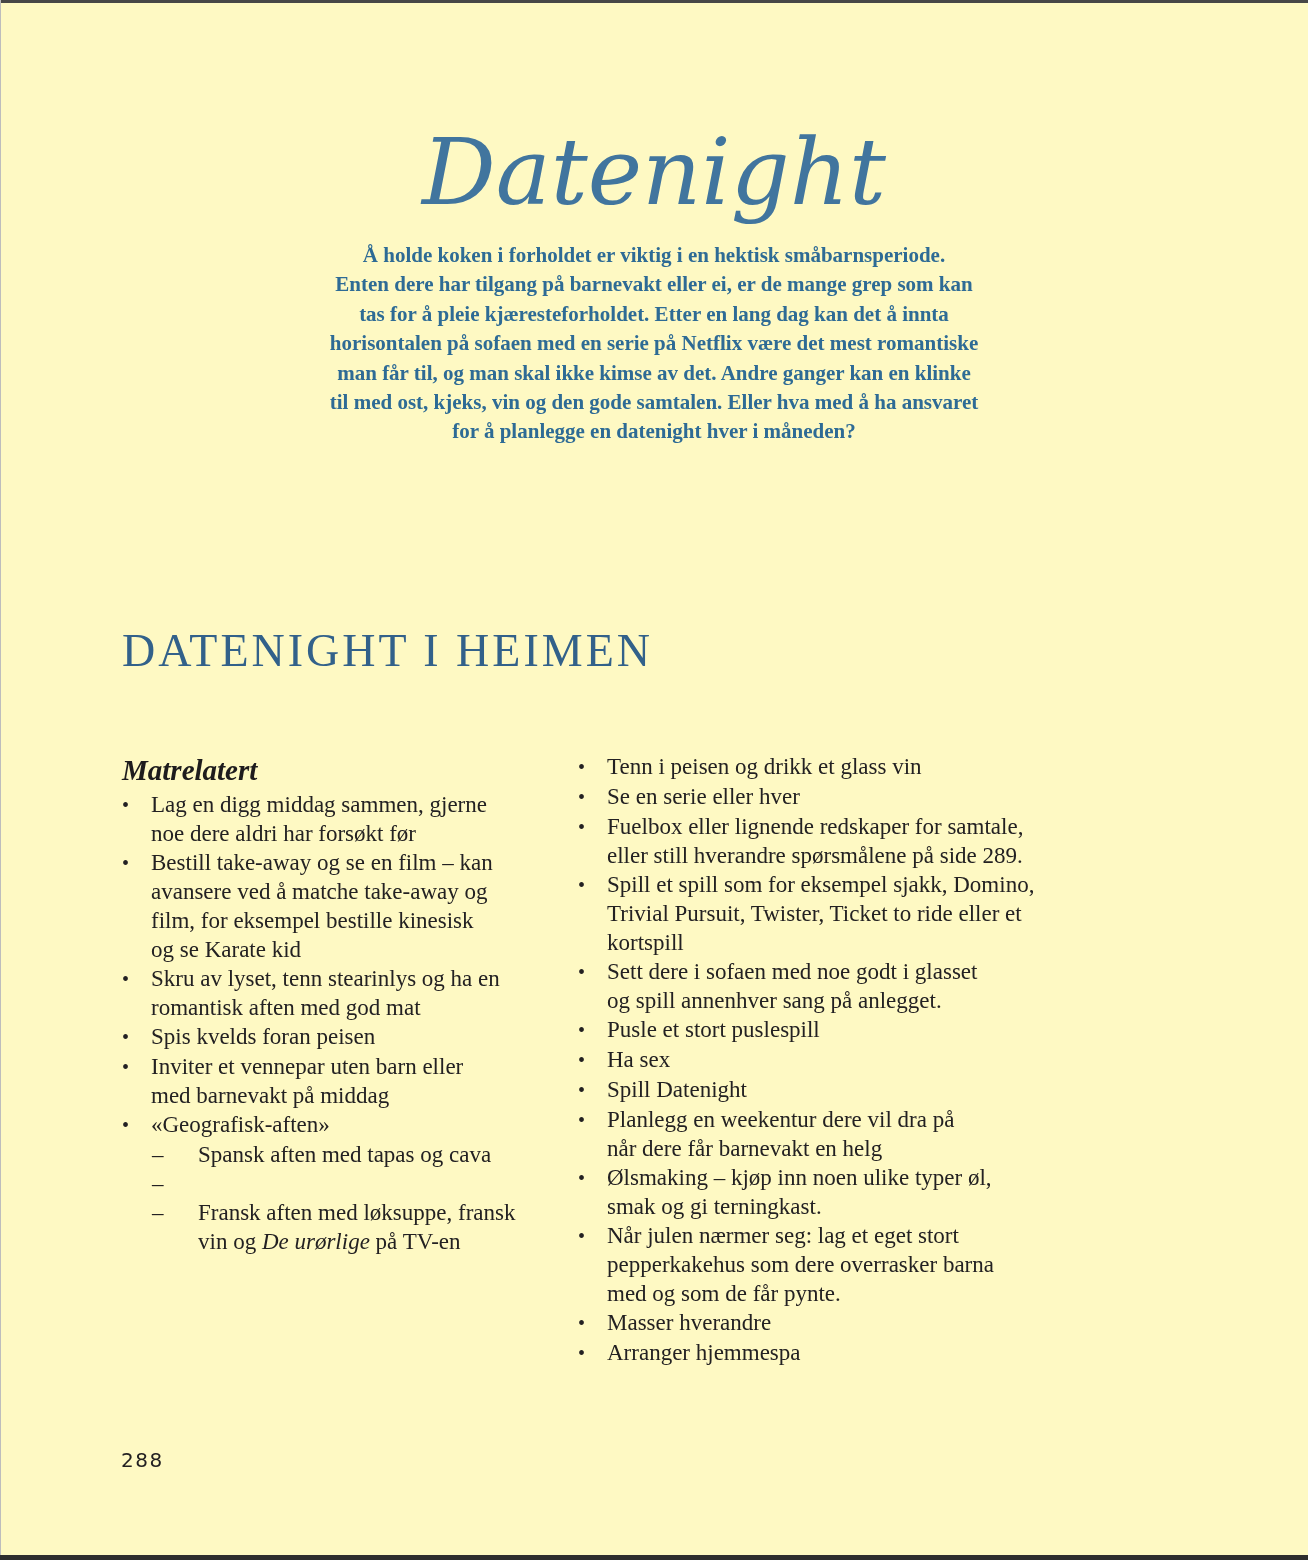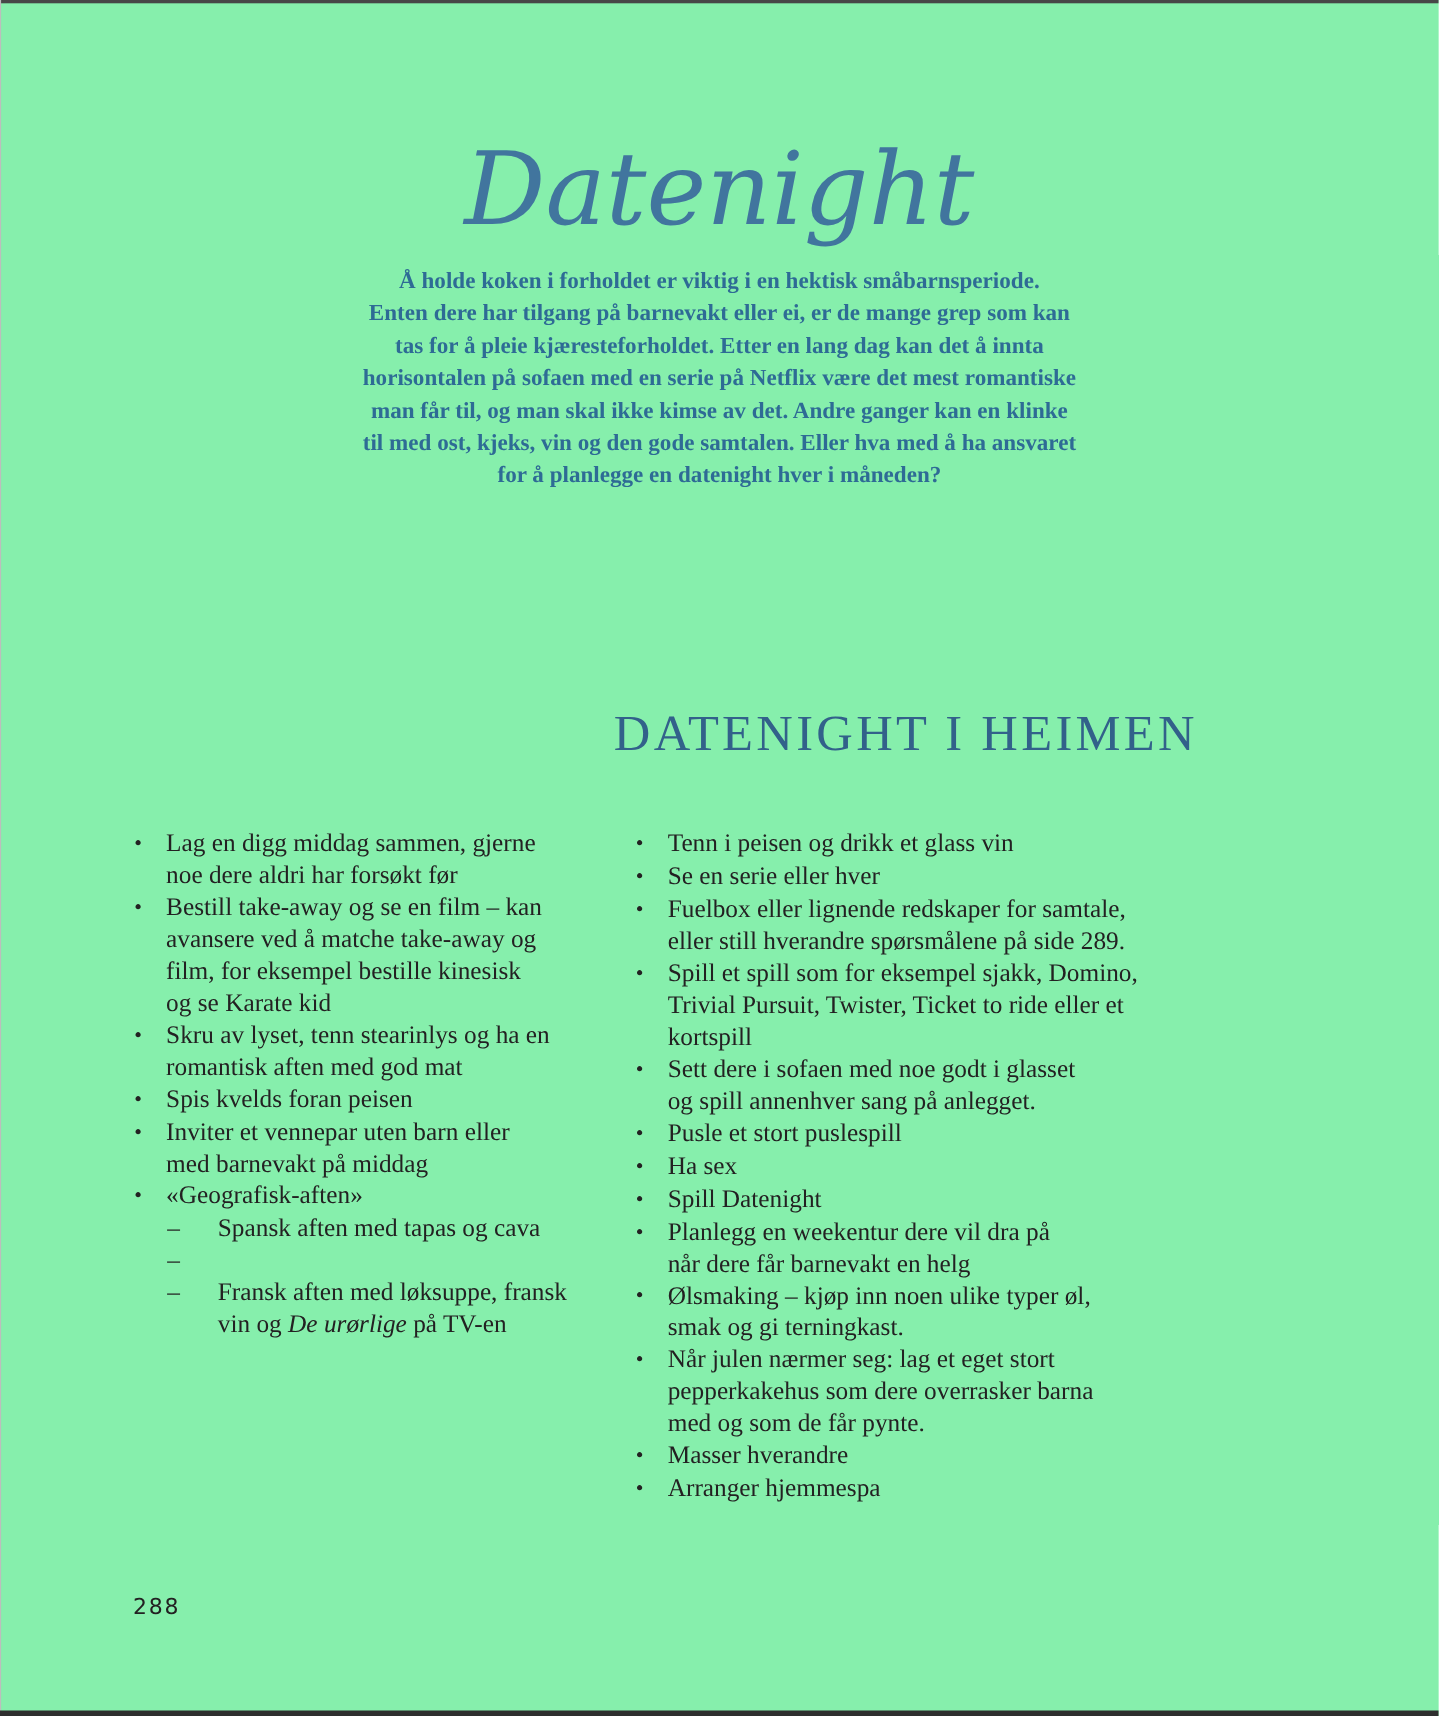--- a/index.html
+++ b/index.html
@@ -4,21 +4,21 @@
 <style>
   html, body {
     margin: 0;
     padding: 0;
     background: #ffffff;
   }
   .page {
     position: relative;
     width: 1308px;
     height: 1560px;
-    background: #86efac;
+    background: #fef9c3;
     overflow: hidden;
     font-family: "Liberation Serif", serif;
     color: #232122;
   }
   .edge-top {
     position: absolute; top: 0; left: 0; right: 0; height: 3px;
     background: #474747;
   }
   .edge-bottom {
     position: absolute; bottom: 0; left: 0; right: 0; height: 5px;
@@ -47,22 +47,22 @@
     text-align: center;
     font-weight: 700;
     font-size: 21px;
     line-height: 29.4px;
     color: #2e6b95;
     white-space: pre-line;
   }
   .section-heading {
     position: absolute;
     top: 628px; left: 122px; width: 951px;
-    margin: 16px;
-    text-align: right;
+    margin: 0;
+    text-align: left;
     font-weight: 400;
     font-size: 46px;
     line-height: 1.0;
     letter-spacing: 3px;
     color: #32618a;
   }
   .columns {
     position: absolute;
     top: 752px; left: 122px;
     display: flex;
@@ -114,20 +114,21 @@
 tas for å pleie kjæresteforholdet. Etter en lang dag kan det å innta
 horisontalen på sofaen med en serie på Netflix være det mest romantiske
 man får til, og man skal ikke kimse av det. Andre ganger kan en klinke
 til med ost, kjeks, vin og den gode samtalen. Eller hva med å ha ansvaret
 for å planlegge en datenight hver i måneden?</p>
 
   <h2 class="section-heading">DATENIGHT I HEIMEN</h2>
 
   <div class="columns">
     <section class="col col-left">
+      <h3>Matrelatert</h3>
       <div class="items">
           <div class="item">
             <span class="marker">•</span>
             <span class="itext"><span>Lag en digg middag sammen, gjerne
 noe dere aldri har forsøkt før</span></span>
           </div>
           <div class="item">
             <span class="marker">•</span>
             <span class="itext"><span>Bestill take-away og se en film – kan
 avansere ved å matche take-away og

